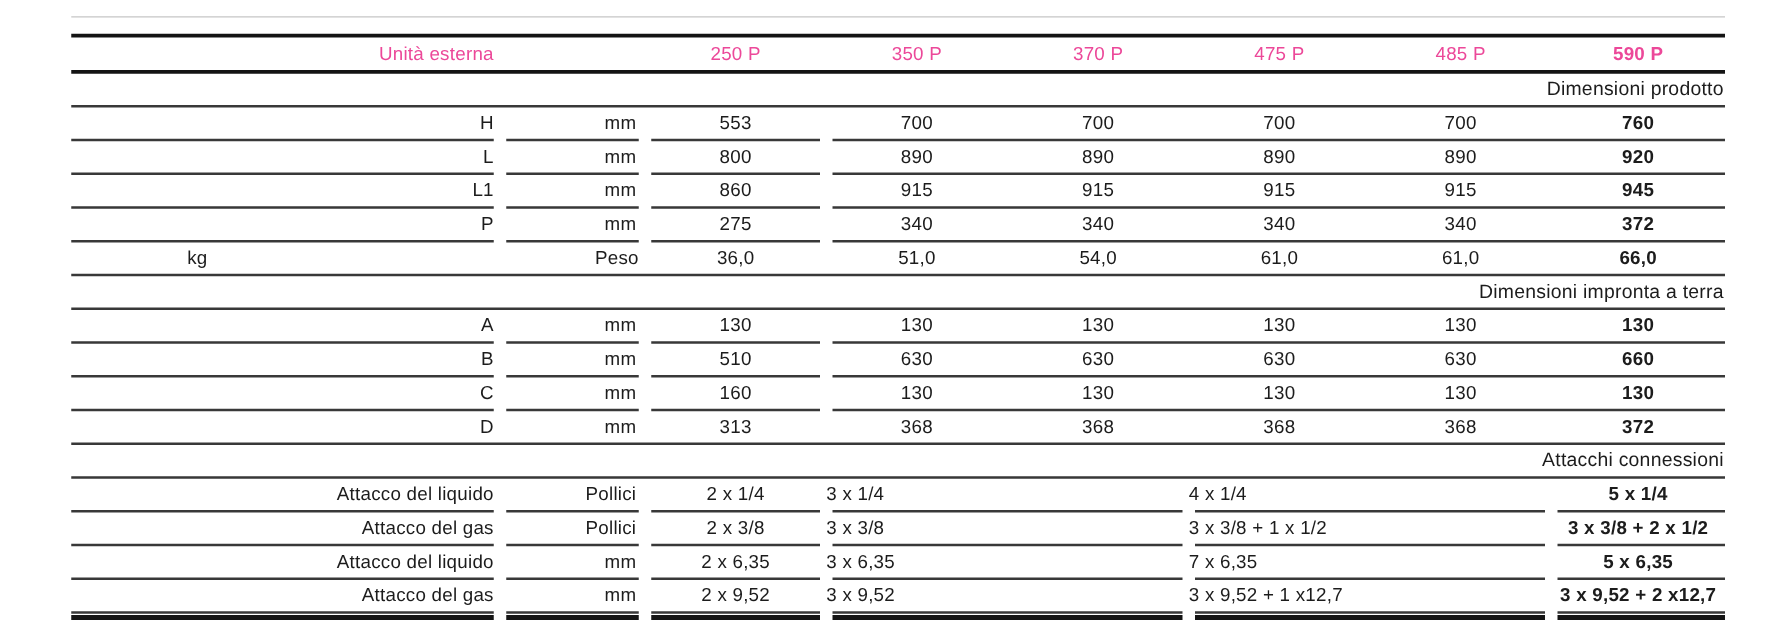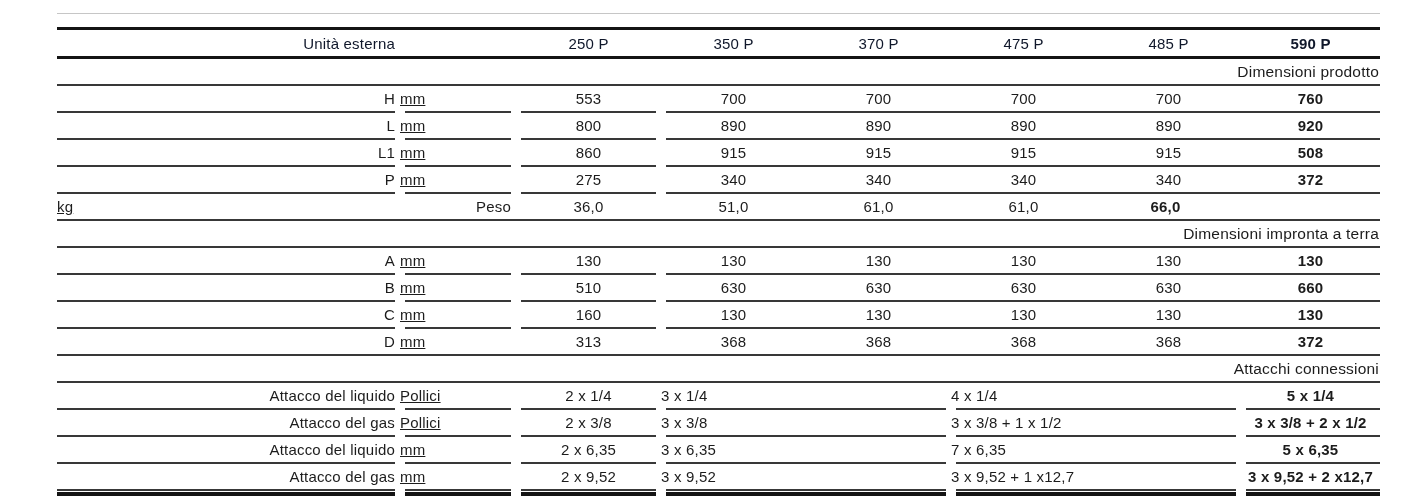--- a/index.html
+++ b/index.html
@@ -10,25 +10,25 @@
     font-family:"Liberation Sans","DejaVu Sans",sans-serif;
     color:#1c1c1c;
     overflow:hidden;
   }
   .tablewrap{
     position:absolute;left:57px;top:13px;width:1323px;
   }
   .row{display:flex;height:25px;align-items:center;}
   .c{font-size:15px;letter-spacing:.2px;line-height:25px;white-space:nowrap;}
   .label{width:343px;text-align:right;padding-right:5px;box-sizing:border-box;}
-  .unit{width:116px;padding-right:7px;box-sizing:border-box;text-decoration:underline;}
+  .unit{width:116px;text-align:right;padding-right:7px;box-sizing:border-box;}
   .v{width:145px;text-align:center;}
   .v.last{width:139px;font-weight:bold;}
   .v.g2{width:290px;text-align:left;}
-  .red{color:#0f172a;}
+  .red{color:#ec4899;}
   .section-row{justify-content:flex-end;align-items:center;}
   .sec{font-size:15.5px;text-align:right;letter-spacing:.2px;color:#1c1c1c;padding-right:1px;}
   
   .rule{display:flex;height:2px;}
   .rule span{background:#383838;height:2px;display:block;}
   .rule.full span{width:1323px;}
   .rule.seg .s1{width:338px;margin-right:10px;}
   .rule.seg .s2{width:106px;margin-right:10px;}
   .rule.seg .s3{width:135px;margin-right:10px;}
   .rule.seg .s4{width:714px;}
@@ -119,21 +119,21 @@
       </div>
 
     <div class="row">
       <div class="c label">L1</div>
       <div class="c unit">mm</div>
       <div class="c v">860</div>
       <div class="c v">915</div>
       <div class="c v">915</div>
       <div class="c v">915</div>
       <div class="c v">915</div>
-      <div class="c v last">508</div>
+      <div class="c v last">945</div>
     </div>
     <div class="rule seg">
         <span class="s1"></span>
         <span class="s2"></span>
         <span class="s3"></span>
         <span class="s4"></span>
       </div>
 
     <div class="row">
       <div class="c label">P</div>
@@ -150,20 +150,21 @@
         <span class="s2"></span>
         <span class="s3"></span>
         <span class="s4"></span>
       </div>
 
     <div class="row">
       <div class="c unit">kg</div>
       <div class="c label">Peso</div>
       <div class="c v">36,0</div>
       <div class="c v">51,0</div>
+      <div class="c v">54,0</div>
       <div class="c v">61,0</div>
       <div class="c v">61,0</div>
       <div class="c v last">66,0</div>
     </div>
     <div class="rule full">
         <span></span>
       </div>
 
     <div class="row section-row">
       <div class="c sec">Dimensioni impronta a terra</div>

